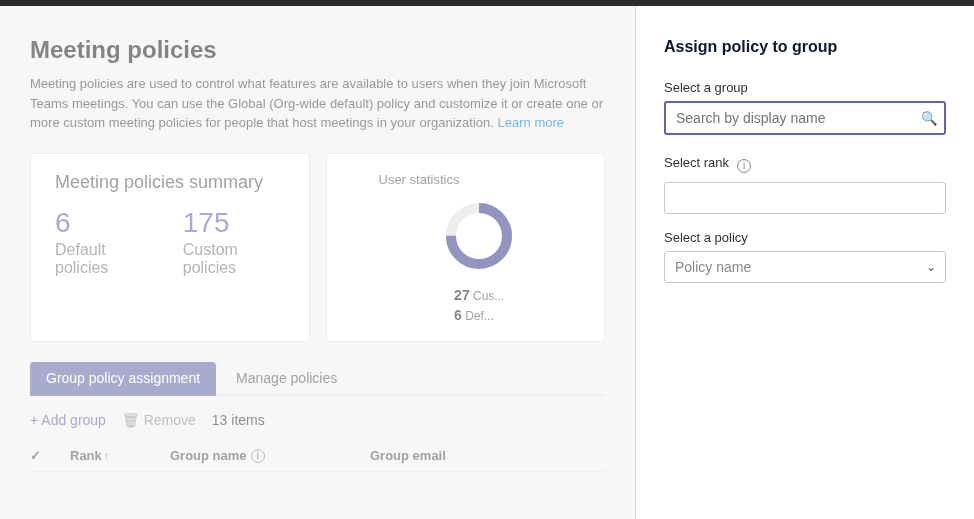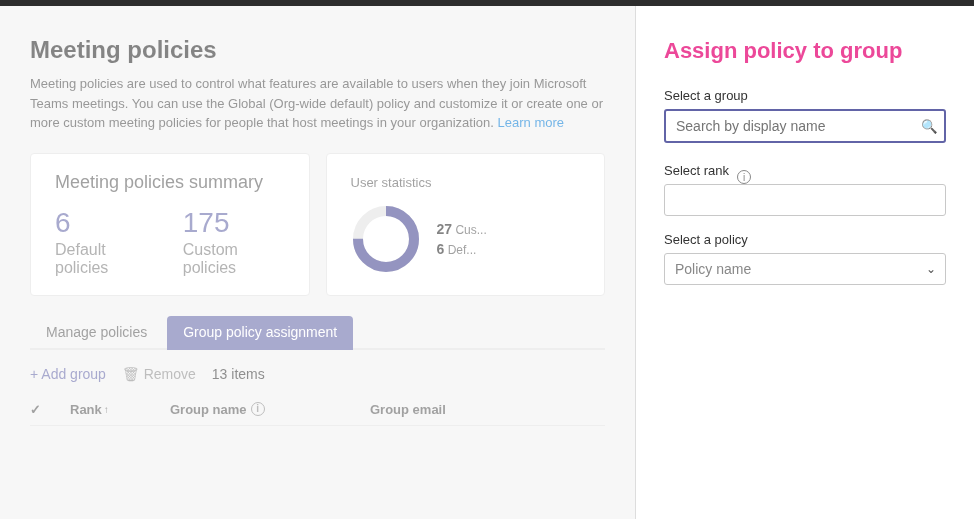--- a/index.html
+++ b/index.html
@@ -239,23 +239,23 @@
     .right-panel {
       width: 339px;
       height: 519px;
       background: #fff;
       padding: 32px 28px;
       border-left: 1px solid #ddd;
       box-shadow: -2px 0 8px rgba(0,0,0,0.08);
     }
 
     .panel-title {
-      font-size: 22px;
+      font-size: 16px;
       font-weight: 600;
-      color: #ec4899;
+      color: #0f172a;
       margin-bottom: 24px;
     }
 
     .field-label {
       font-size: 13px;
       color: #333;
       margin-bottom: 6px;
       font-weight: 500;
     }
 
@@ -280,23 +280,23 @@
       top: 50%;
       transform: translateY(-50%);
       background: none;
       border: none;
       cursor: pointer;
       color: #555;
     }
 
     .rank-label-row {
       display: flex;
-      align-items: flex-end;
+      align-items: center;
       gap: 4px;
-      margin-bottom: 0;
+      margin-bottom: 6px;
     }
 
     .rank-input {
       width: 100%;
       padding: 7px 10px;
       border: 1px solid #c8c8c8;
       border-radius: 3px;
       font-size: 14px;
       font-family: 'Segoe UI', sans-serif;
       outline: none;
@@ -365,23 +365,23 @@
               <div class="stat-label">Default policies</div>
             </div>
             <div>
               <div class="stat-value">175</div>
               <div class="stat-label">Custom policies</div>
             </div>
           </div>
         </div>
 
         <div class="user-stats-card">
-          <div style="flex:1;">
+          <div style="flex:1;margin-left:28px;">
             <div class="user-stats-title">User statistics</div>
-            <div style="display:flex; align-items:center; gap:16px;">
+            <div style="display:flex; align-items:center; gap:16px;flex-direction:column;">
 
               <div class="donut-container">
                 <svg class="donut-svg" width="70" height="70" viewBox="0 0 70 70">
                   <circle cx="35" cy="35" r="28" fill="none" stroke="#e0e0e0" stroke-width="10"></circle>
                   <circle cx="35" cy="35" r="28" fill="none" stroke="#3c3c8c" stroke-width="10" stroke-dasharray="131.9 43.9" stroke-dashoffset="0"></circle>
                 </svg>
               </div>
               <div class="stats-legend">
                 <div class="legend-item">
                   <span class="legend-value">27</span>
@@ -391,42 +391,42 @@
                   <span class="legend-value">6</span>
                   <span>Def...</span>
                 </div>
               </div>
             </div>
           </div>
         </div>
       </div>
 
       <div class="tabs-row">
+        <button class="tab-btn active">Group policy assignment</button>
         <button class="tab-btn">Manage policies</button>
-        <button class="tab-btn active">Group policy assignment</button>
       </div>
 
       <div class="toolbar">
         <button class="add-group-btn">+ Add group</button>
         <button class="remove-btn">
           <span style="font-size:14px;">🗑</span>
           <span>Remove</span>
         </button>
         <span class="items-count">13 items</span>
       </div>
 
       <div class="table-header">
         <div class="col-check">
           <span style="color:#555;">✓</span>
         </div>
         <div class="col-rank" style="cursor:pointer; display:flex; align-items:center;">
           <span>Rank</span>
           <span class="sort-icon">↑</span>
         </div>
-        <div class="col-group-name" style="display:flex; align-items:flex-start;">
+        <div class="col-group-name" style="display:flex; align-items:flex-end;">
           <span>Group name</span>
           <span class="info-icon">i</span>
         </div>
         <div class="col-group-email">
           <span>Group email</span>
         </div>
       </div>
 
     </div>
 

